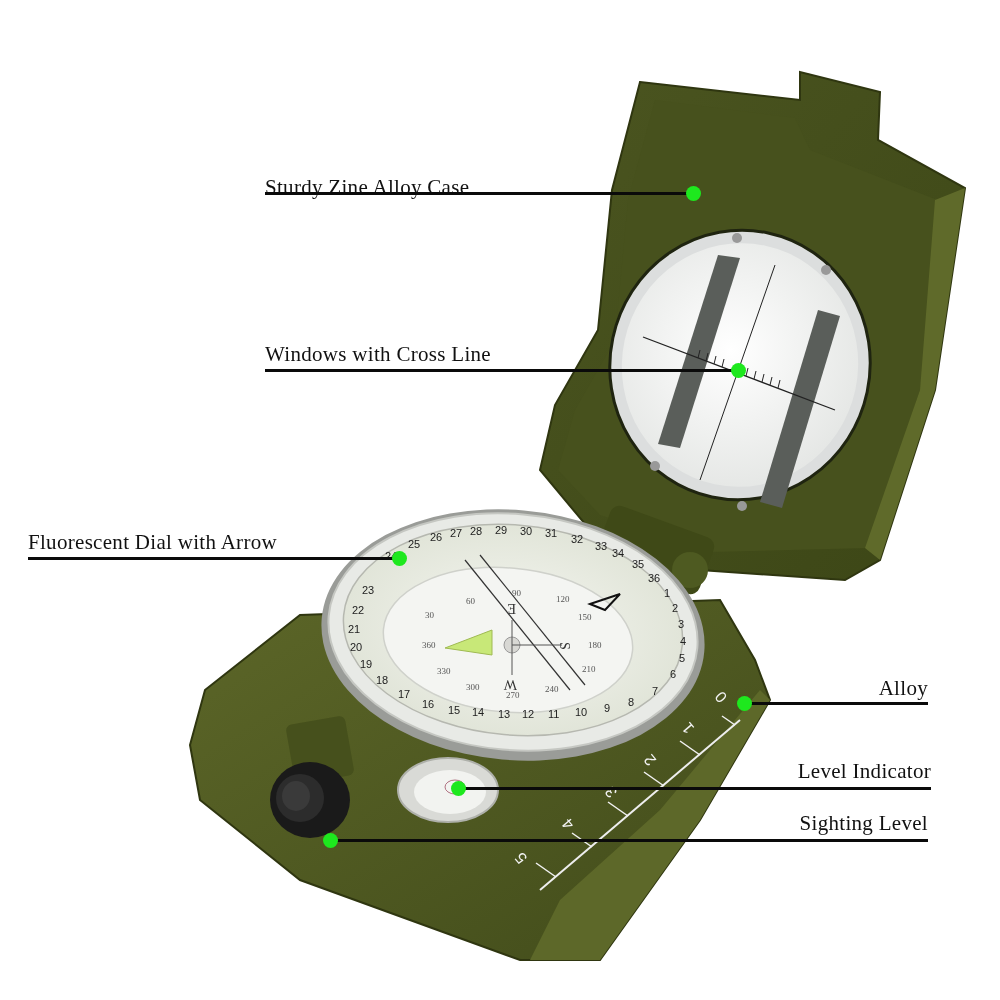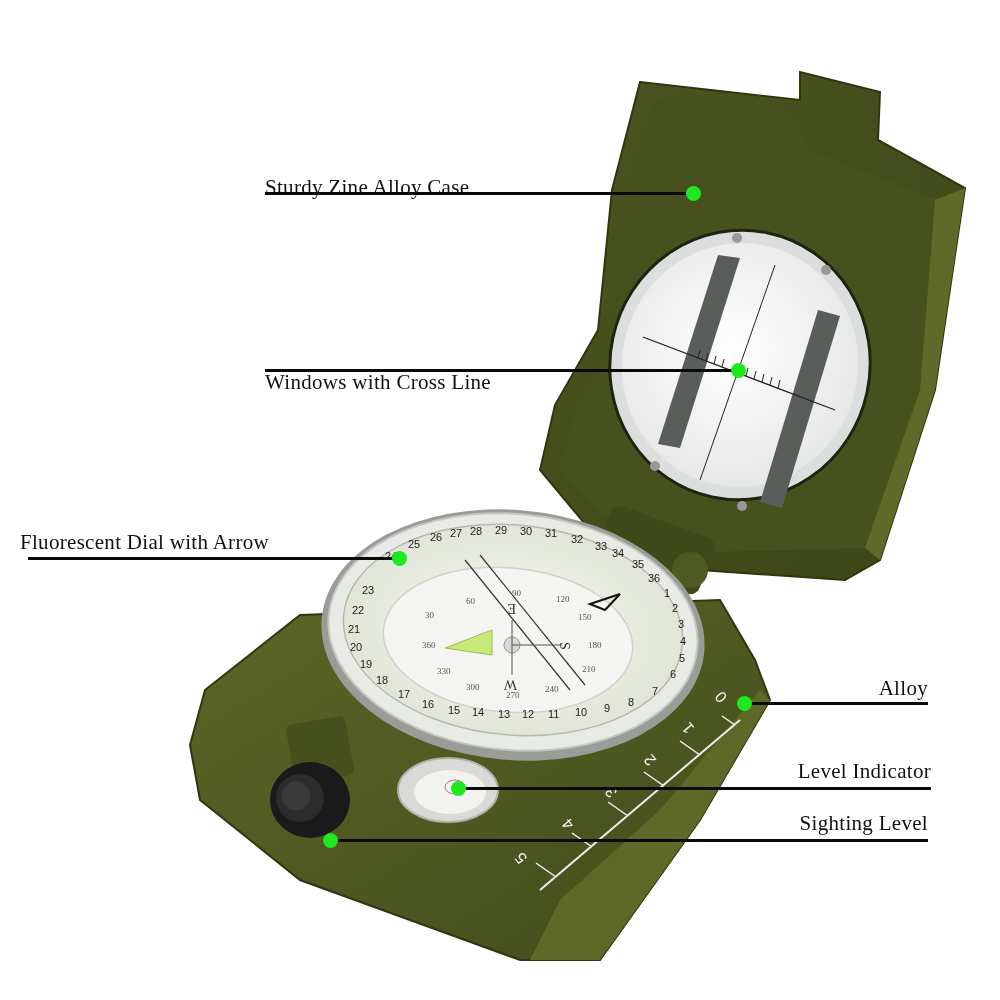--- a/index.html
+++ b/index.html
@@ -186,25 +186,25 @@
       <ellipse cx="300" cy="798" rx="24" ry="24" fill="#2c2c2c"></ellipse>
       <ellipse cx="296" cy="796" rx="14" ry="15" fill="#3a3a3a"></ellipse>
     </g>
   </svg>
 
   <div id="callouts">
     <div class="callout-label" id="lbl-0" style="top: 162px; left: 265px; margin-top: 13px;">Sturdy Zine Alloy Case</div>
     <div class="callout-line" id="ln-0" style="left: 265px; top: 192px; width: 427px;"></div>
     <div class="dot" id="dot-0" style="left: 693px; top: 193px; background: rgb(30, 232, 30);"></div>
 
-    <div class="callout-label" id="lbl-1" style="top: 342px; left: 265px; margin-top: 28px;">Windows with Cross Line</div>
+    <div class="callout-label" id="lbl-1" style="top: 342px; left: 265px;">Windows with Cross Line</div>
     <div class="callout-line" id="ln-1" style="left: 265px; top: 369px; width: 472px;"></div>
     <div class="dot" id="dot-1" style="left: 738px; top: 370px; background: rgb(30, 232, 30);"></div>
 
-    <div class="callout-label" id="lbl-2" style="top: 530px; left: 20px;">Fluorescent Dial with Arrow</div>
+    <div class="callout-label" id="lbl-2" style="top: 530px; left: 28px;">Fluorescent Dial with Arrow</div>
     <div class="callout-line" id="ln-2" style="left: 28px; top: 557px; width: 370px;"></div>
     <div class="dot" id="dot-2" style="left: 399px; top: 558px; background: rgb(30, 232, 30);"></div>
 
     <div class="callout-label" id="lbl-3" style="top: 676px; right: 72px;">Alloy</div>
     <div class="callout-line" id="ln-3" style="left: 745px; top: 702px; width: 183px;"></div>
     <div class="dot" id="dot-3" style="left: 744px; top: 703px; background: rgb(30, 232, 30);"></div>
 
     <div class="callout-label" id="lbl-4" style="top: 759px; right: 69px; margin-left: 32px;">Level Indicator</div>
     <div class="callout-line" id="ln-4" style="left: 458px; top: 787px; width: 473px;"></div>
     <div class="dot" id="dot-4" style="left: 458px; top: 788px; background: rgb(30, 232, 30);"></div>

